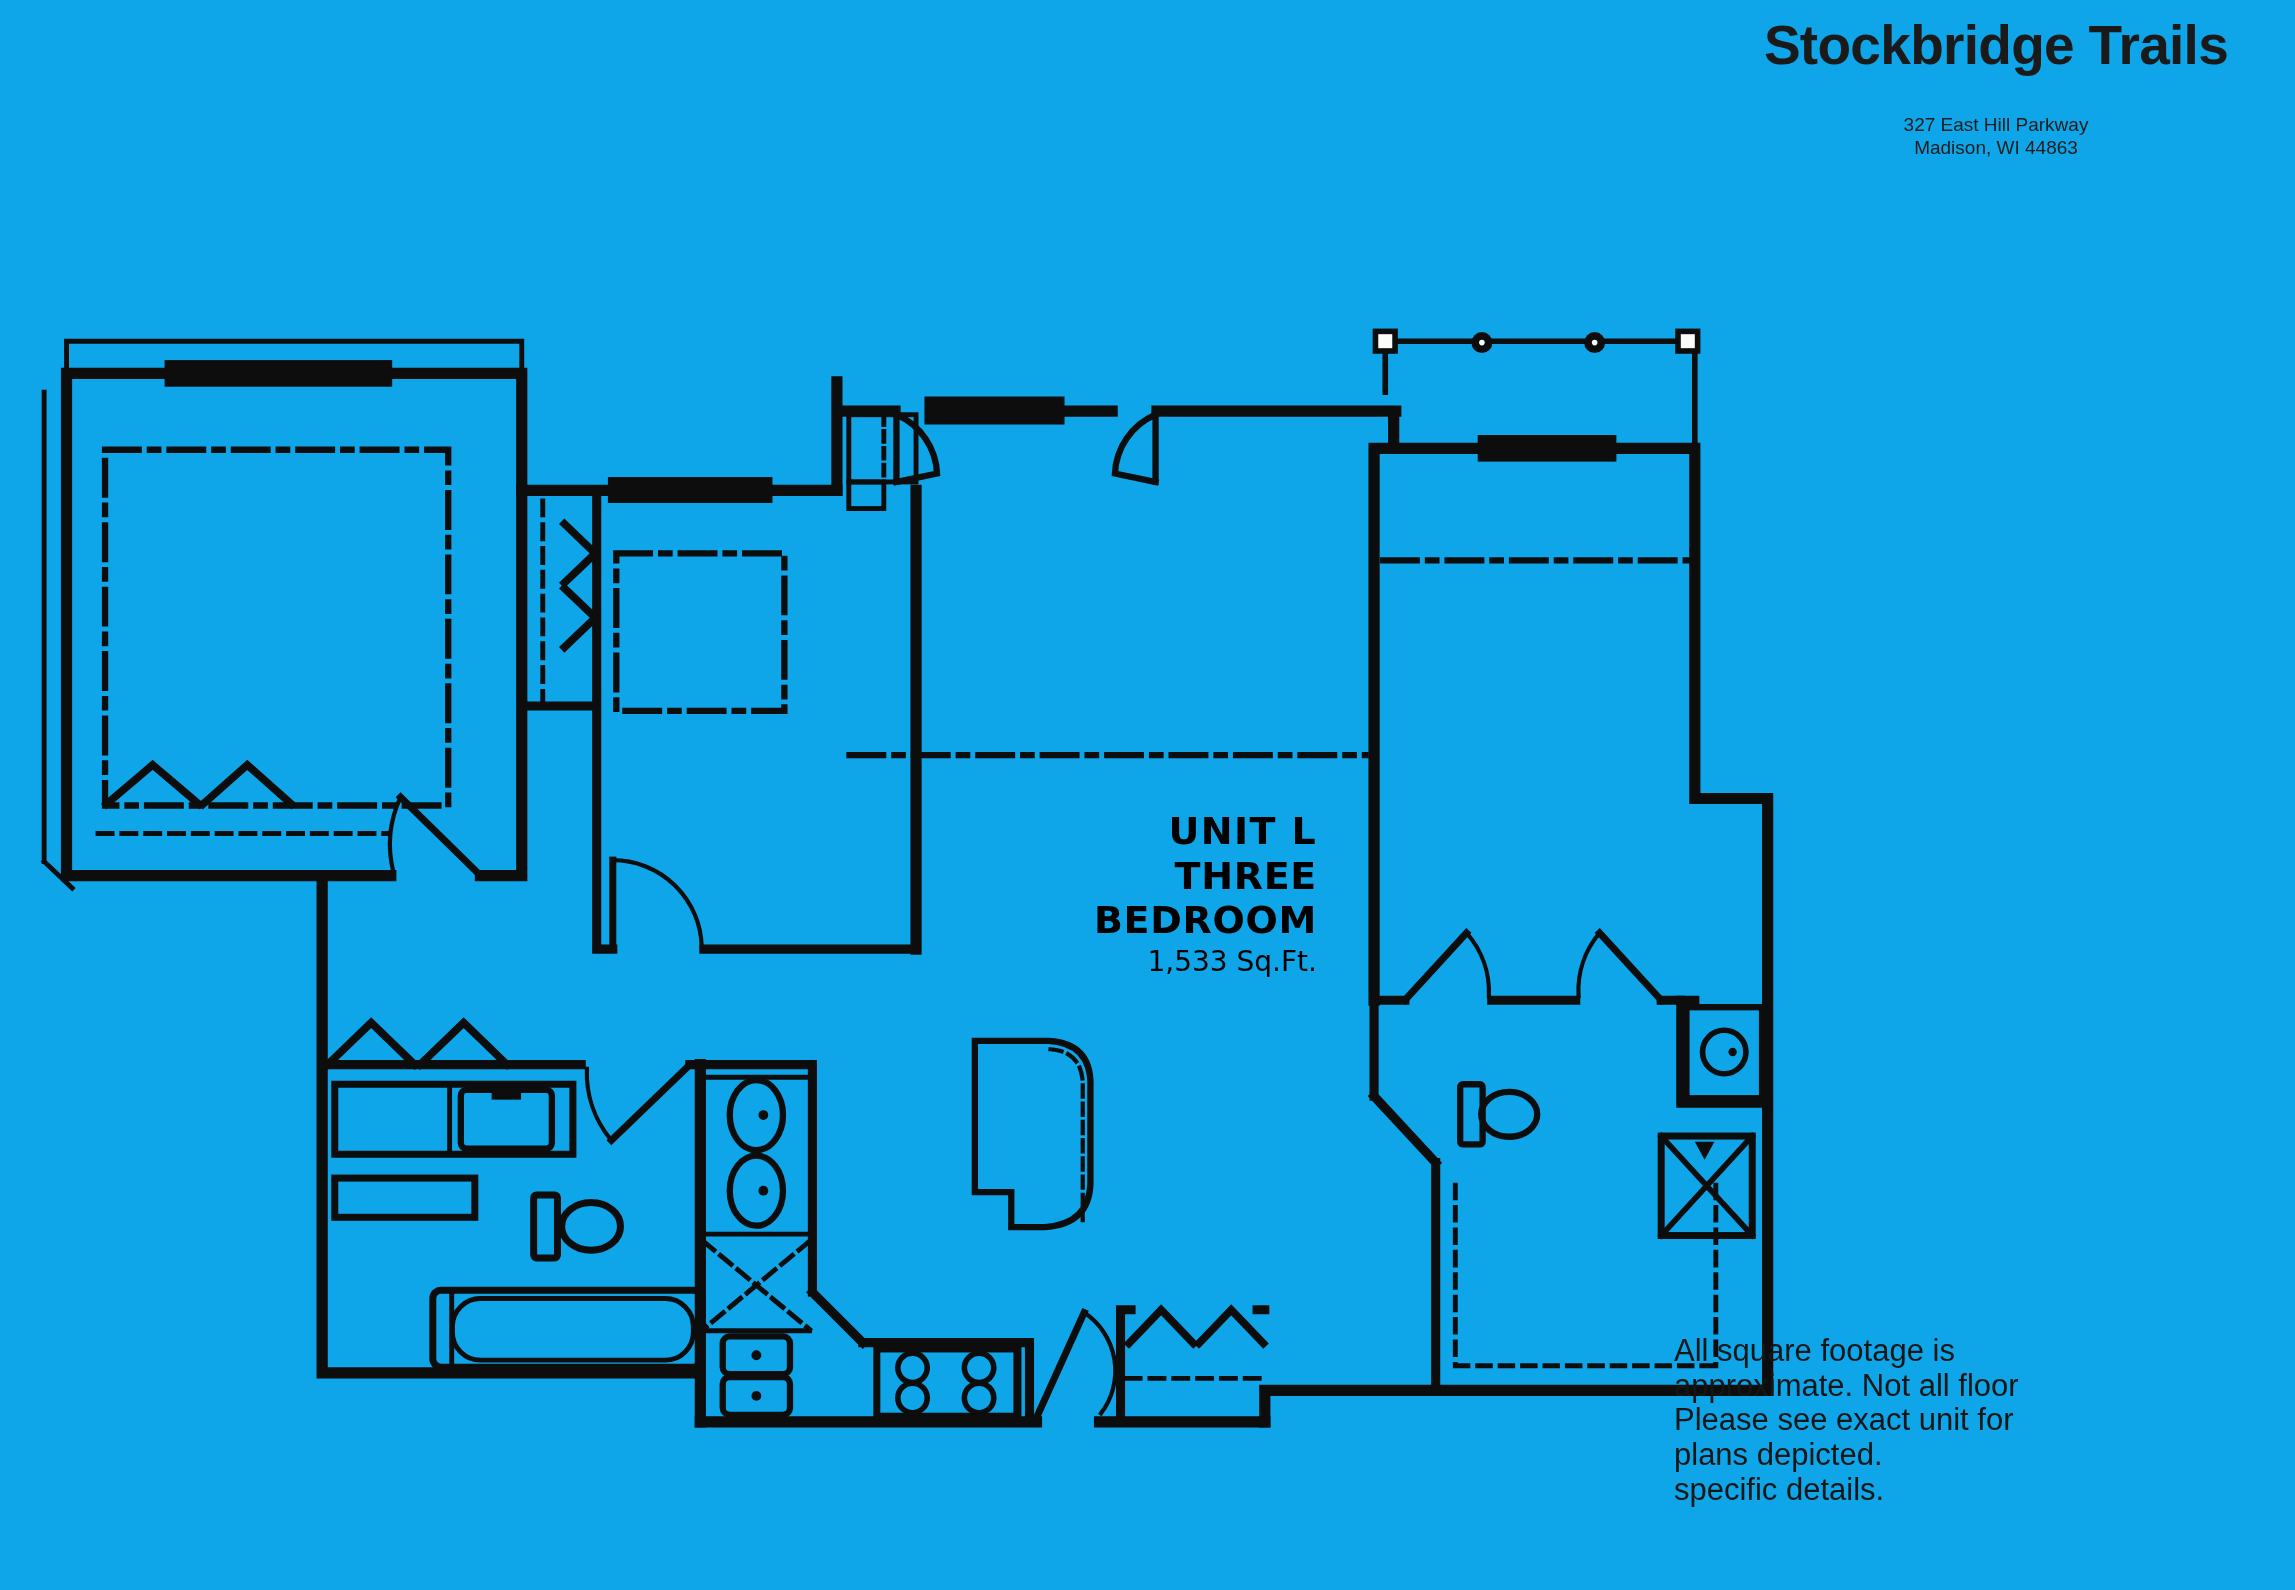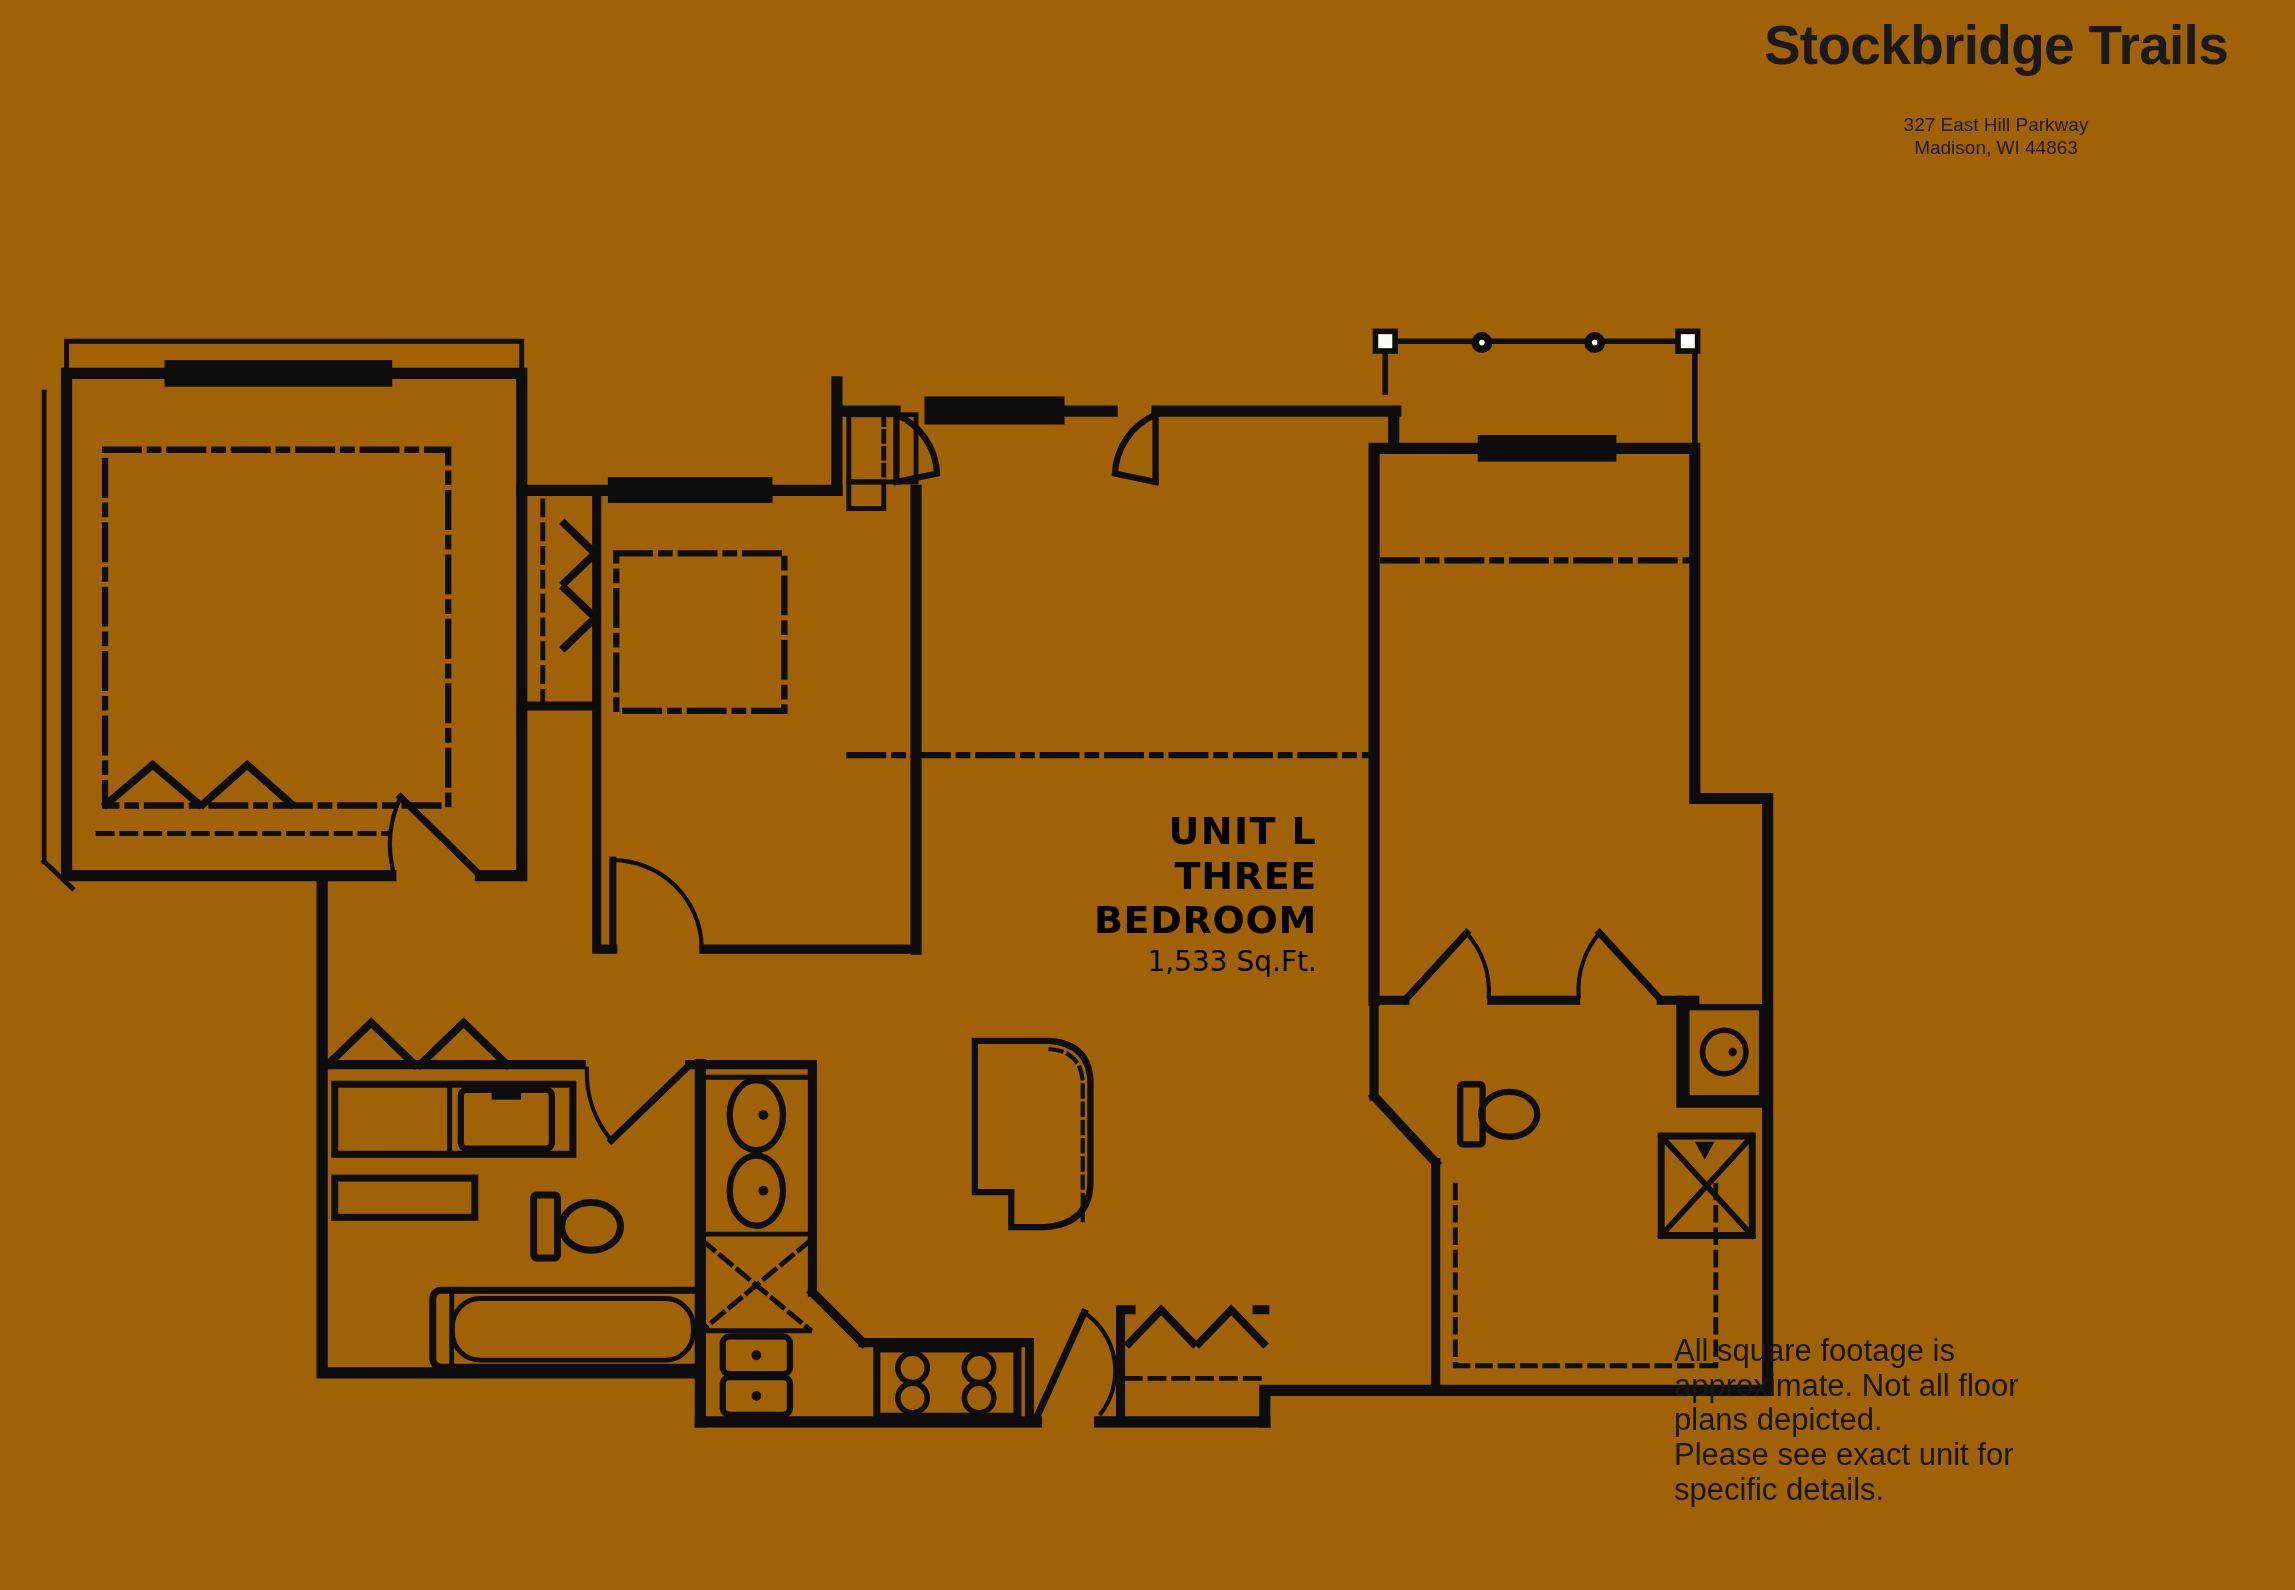--- a/index.html
+++ b/index.html
@@ -1,19 +1,19 @@
 <!DOCTYPE html>
 <html style="font-size:11.2px"><head>
 <meta charset="utf-8">
 <style>
   html,body{margin:0;padding:0;background:#e8e8e6;}
   .page{
     position:relative;
     width:2295px;height:1590px;
-    background:#a16207;
+    background:#0ea5e9;
     font-family:"Liberation Sans", sans-serif;
     color:#111;
     overflow:hidden;
   }
   .plan-svg{position:absolute;left:0;top:0;}
   .header{
     position:absolute;top:12.6px;left:1702px;width:588px;
     text-align:center;
   }
   .title{
@@ -176,19 +176,19 @@
 
   <div class="unit-label">
     <div class="l1">UNIT L</div>
     <div class="l2">THREE BEDROOM</div>
     <div class="l3">1,533 Sq.Ft.</div>
   </div>
 
   <div class="disclaimer">
     <div>All square footage is</div>
     <div>approximate. Not all floor</div>
+    <div>Please see exact unit for</div>
     <div>plans depicted.</div>
-    <div>Please see exact unit for</div>
     <div>specific details.</div>
   </div>
 
 </div>
 
 
 </body></html>

